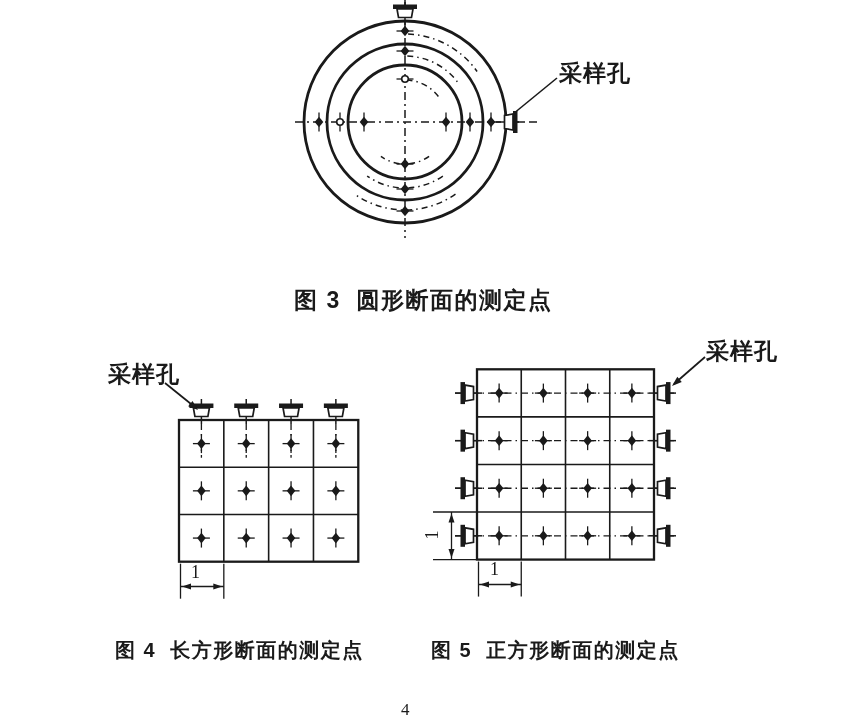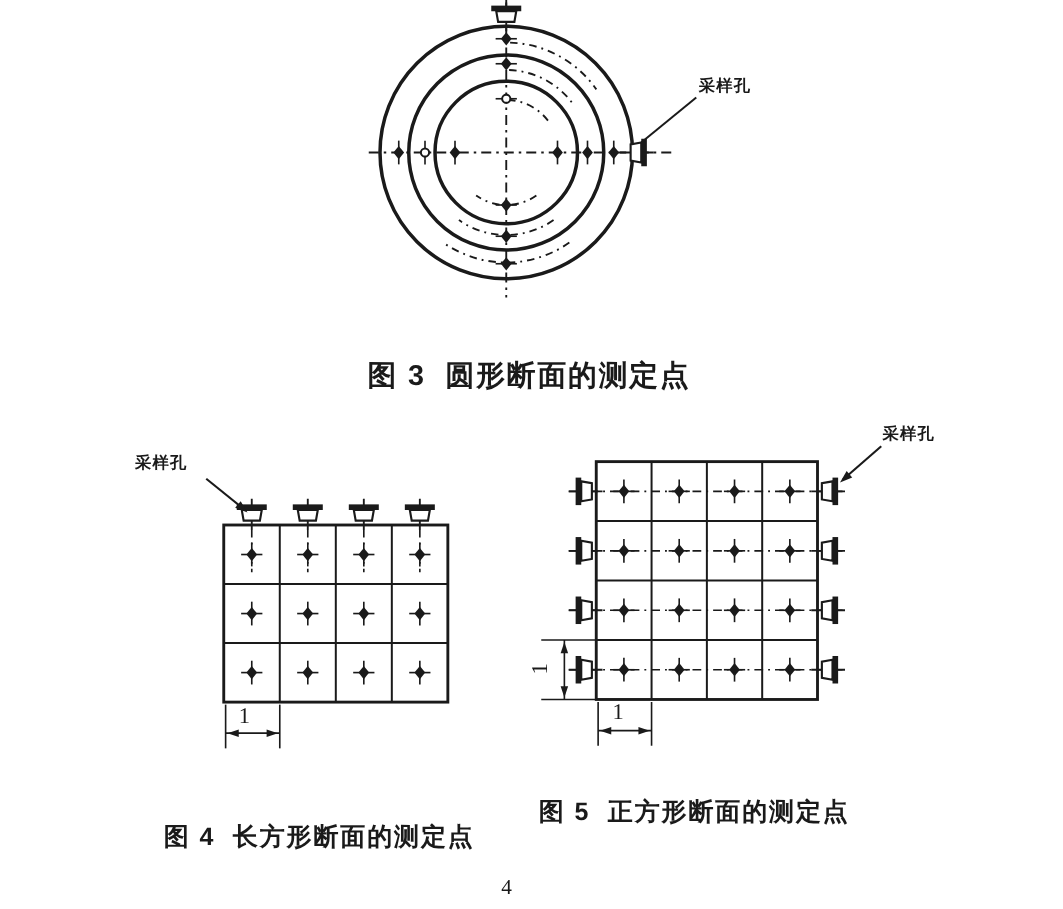--- a/index.html
+++ b/index.html
@@ -4,23 +4,23 @@
 <style>
   html,body{margin:0;padding:0;}
   body{
     width:850px;height:727px;position:relative;overflow:hidden;
     background:#ffffff;
     font-family:"Liberation Sans",sans-serif;
   }
   .lbl{position:absolute;color:#1a1a1a;white-space:pre;line-height:1;}
   .caption{font-weight:700;letter-spacing:1.5px;font-size:20px;}
   .cap3{left:294px;top:289px;font-size:23px;}
-  .cap4{left:131px;top:640px;margin-top:20px;}
+  .cap4{left:115px;top:640px;}
   .cap5{left:431px;top:640px;text-align:center;}
-  .portlbl{font-weight:700;font-size:13px;letter-spacing:1px;}
+  .portlbl{font-weight:700;font-size:23px;letter-spacing:1px;}
   .pl3{left:559px;top:62px;}
   .pl4{left:108px;top:363px;}
   .pl5{left:706px;top:340px;}
   .dim{font-family:"Liberation Serif",serif;font-size:18px;color:#1a1a1a;}
   .d4{left:191px;top:563px;}
   .d5b{left:490px;top:560px;}
   .d5l{left:427px;top:526px;transform:rotate(-90deg);transform-origin:center;}
   .pagenum{left:401px;top:701px;font-family:"Liberation Serif",serif;font-size:17px;}
   svg{position:absolute;left:0;top:0;}
 </style>

